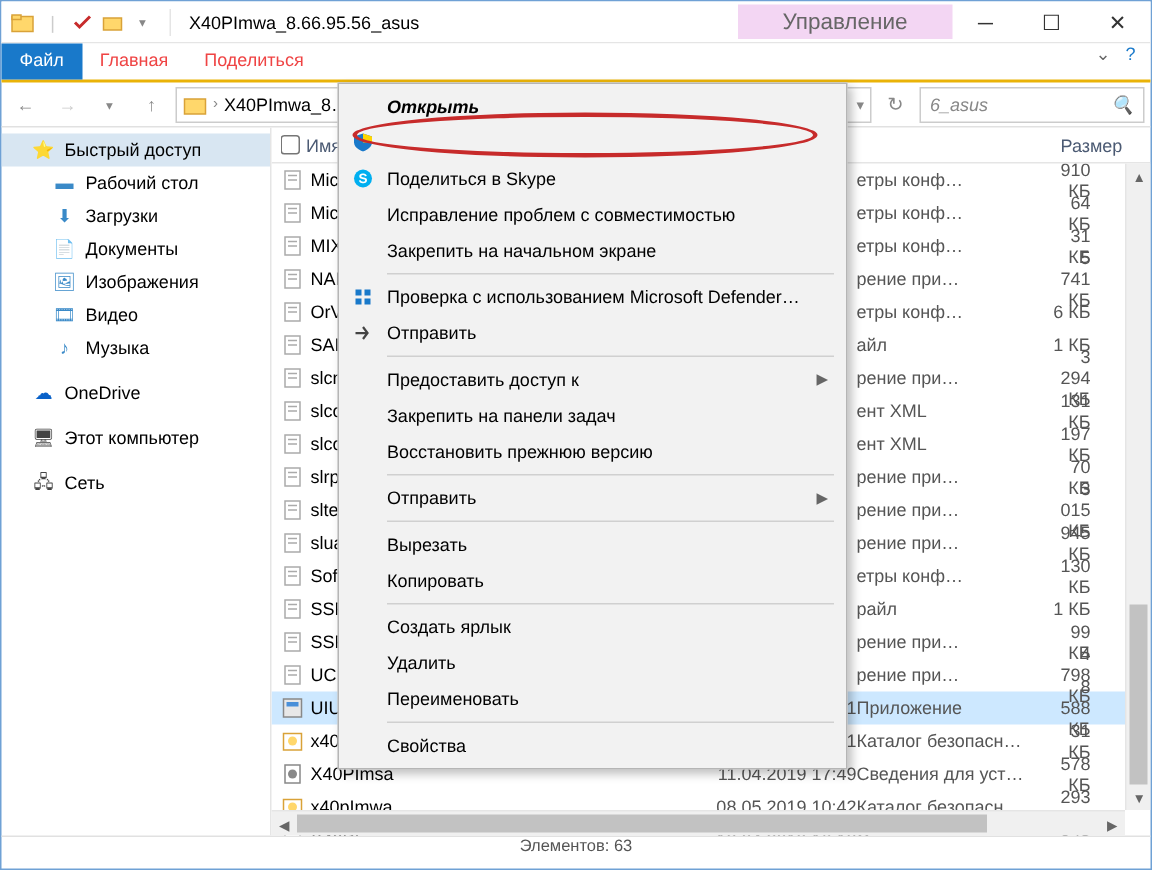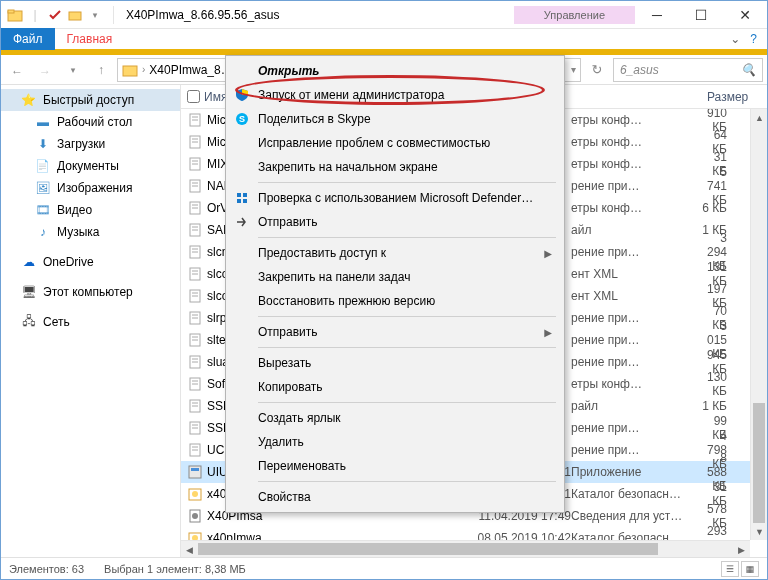--- a/index.html
+++ b/index.html
@@ -4,24 +4,24 @@
 <style>
   * { margin: 0; padding: 0; box-sizing: border-box; }
   body { font-family: "Segoe UI", Tahoma, sans-serif; font-size: 12px; background: #fff; width: 768px; height: 580px; overflow: hidden; }
   .window { width: 768px; height: 580px; border: 1px solid #6fa1d5; display: flex; flex-direction: column; }
   .titlebar { height: 28px; background: #fff; display: flex; align-items: center; border-bottom: 1px solid #e5e5e5; }
   .qat { display: flex; align-items: center; gap: 4px; padding: 0 6px; }
   .qat-icon { width: 16px; height: 16px; display: inline-flex; align-items: center; justify-content: center; }
   .title-folder { display: flex; align-items: center; gap: 4px; padding: 0 8px; }
   .title-text { color: #000; }
   .title-divider { width: 1px; height: 18px; background: #e5e5e5; margin: 0 4px; }
-  .title-manage { background: #f3d6f3; padding: 3px 30px; color: #666; font-size: 11px; }
+  .title-manage { background: #f3d6f3; padding: 3px 30px; color: #666; font-size: 15px; }
   .win-controls { margin-left: auto; display: flex; }
   .win-btn { width: 44px; height: 28px; display: flex; align-items: center; justify-content: center; font-size: 14px; color: #333; }
-  .ribbon-tabs { height: 26px; display: flex; align-items: center; border-bottom: 6px solid #eab308; background: #fff; }
+  .ribbon-tabs { height: 26px; display: flex; border-bottom: 2px solid #eab308; background: #fff; }
   .ribbon-tab { padding: 4px 12px; font-size: 12px; color: #ef4444; cursor: pointer; }
   .ribbon-tab.file { background: #1979ca; color: #fff; }
   .ribbon-collapse { margin-left: auto; padding: 0 10px; display: flex; gap: 10px; color: #666; }
   .addressbar { height: 30px; display: flex; align-items: center; padding: 3px 4px; gap: 4px; border-bottom: 1px solid #e1e1e1; }
   .nav-arrow { width: 24px; height: 24px; display: flex; align-items: center; justify-content: center; color: #888; }
   .breadcrumb { flex: 1; height: 24px; border: 1px solid #ccc; background: #fff; display: flex; align-items: center; padding: 0 4px; font-size: 12px; gap: 4px; }
   .bc-icon { width: 16px; height: 16px; }
   .bc-chev { color: #888; font-size: 10px; }
   .search { width: 150px; height: 24px; border: 1px solid #ccc; padding: 4px 6px; font-style: italic; color: #888; display: flex; align-items: center; justify-content: space-between; }
   .content { flex: 1; display: flex; overflow: hidden; }
@@ -39,21 +39,21 @@
   .col-type { flex: 0 0 130px; }
   .col-size { flex: 1; text-align: right; padding-right: 40px; }
   .filelist { flex: 1; overflow: hidden; position: relative; }
   .row { height: 22px; display: flex; align-items: center; font-size: 12px; padding-left: 6px; }
   .row.selected { background: #cde8ff; }
   .cell-name { flex: 0 0 254px; display: flex; align-items: center; gap: 4px; overflow: hidden; white-space: nowrap; }
   .cell-date { flex: 0 0 130px; color: #555; text-align: right; }
   .cell-type { flex: 0 0 130px; color: #555; overflow: hidden; white-space: nowrap; text-overflow: ellipsis; }
   .cell-size { flex: 1; text-align: right; padding-right: 40px; color: #555; }
   .ficon { width: 16px; height: 16px; display: inline-flex; align-items: center; justify-content: center; flex-shrink: 0; }
-  .statusbar { height: 22px; border-top: 1px solid #e1e1e1; display: flex; align-items: center; padding: 0 8px; font-size: 11px; color: #555; gap: 20px; }
+  .statusbar { height: 22px; border-top: 1px solid #e1e1e1; display: flex; align-items: center; padding: 0 8px; font-size: 11px; color: #555; gap: 20px; flex-direction: column; }
   .ctx-menu { position: absolute; left: 225px; top: 55px; width: 340px; background: #f2f2f2; border: 1px solid #b5b5b5; box-shadow: 3px 3px 6px rgba(0,0,0,.25); z-index: 100; padding: 3px 0; }
   .ctx-item { display: flex; align-items: center; height: 24px; padding: 0 12px 0 32px; font-size: 12px; position: relative; }
   .ctx-item.bold { font-weight: 600; font-style: italic; }
   .ctx-sep { height: 1px; background: #d0d0d0; margin: 3px 8px 3px 32px; }
   .ctx-icon { position: absolute; left: 8px; width: 16px; height: 16px; display: flex; align-items: center; justify-content: center; }
   .ctx-arrow { margin-left: auto; color: #666; font-size: 10px; }
   .highlight-oval { position: absolute; left: 235px; top: 75px; width: 310px; height: 30px; border: 3px solid #c72b2b; border-radius: 50%/50%; z-index: 200; pointer-events: none; }
   .scroll-v { position: absolute; right: 0; top: 0; bottom: 17px; width: 17px; background: #f0f0f0; border-left: 1px solid #e5e5e5; display: flex; flex-direction: column; }
   .scroll-h { position: absolute; left: 0; right: 17px; bottom: 0; height: 17px; background: #f0f0f0; border-top: 1px solid #e5e5e5; display: flex; }
   .sc-btn { width: 17px; height: 17px; display: flex; align-items: center; justify-content: center; font-size: 9px; color: #666; }
@@ -98,20 +98,21 @@
     <div class="win-controls">
       <div class="win-btn">─</div>
       <div class="win-btn">☐</div>
       <div class="win-btn close">✕</div>
     </div>
   </div>
 
   <div class="ribbon-tabs">
     <div class="ribbon-tab file">Файл</div>
     <div class="ribbon-tab">Главная</div>
+    <div class="ribbon-tab">Поделиться</div>
     <div class="ribbon-collapse">
       <span>⌄</span>
       <span style="color:#1979ca">?</span>
     </div>
   </div>
 
   <div class="addressbar">
     <div class="nav-arrow">←</div>
     <div class="nav-arrow" style="color:#ccc">→</div>
     <div class="nav-arrow" style="font-size:9px">▾</div>
@@ -538,21 +539,20 @@
   <div class="ctx-item bold">
       <span>Открыть</span>
     </div>
   <div class="ctx-item">
     <span class="ctx-icon">
         <svg width="14" height="14">
           <path d="M7 1 L13 3 V7 C13 11 7 13 7 13 C7 13 1 11 1 7 V3 Z" fill="#1979ca"></path>
           <path d="M7 1 L13 3 V7 L7 7 Z" fill="#ffd600"></path>
         </svg>
       </span>
-    <span>Запуск от имени администратора</span>
   </div>
   <div class="ctx-item">
     <span class="ctx-icon">
         <svg width="14" height="14">
           <circle cx="7" cy="7" r="6" fill="#00aff0"></circle>
           <text x="7" y="10" text-anchor="middle" fill="#fff" font-size="9" font-weight="bold">S</text>
         </svg>
       </span>
     <span>Поделиться в Skype</span>
   </div>

